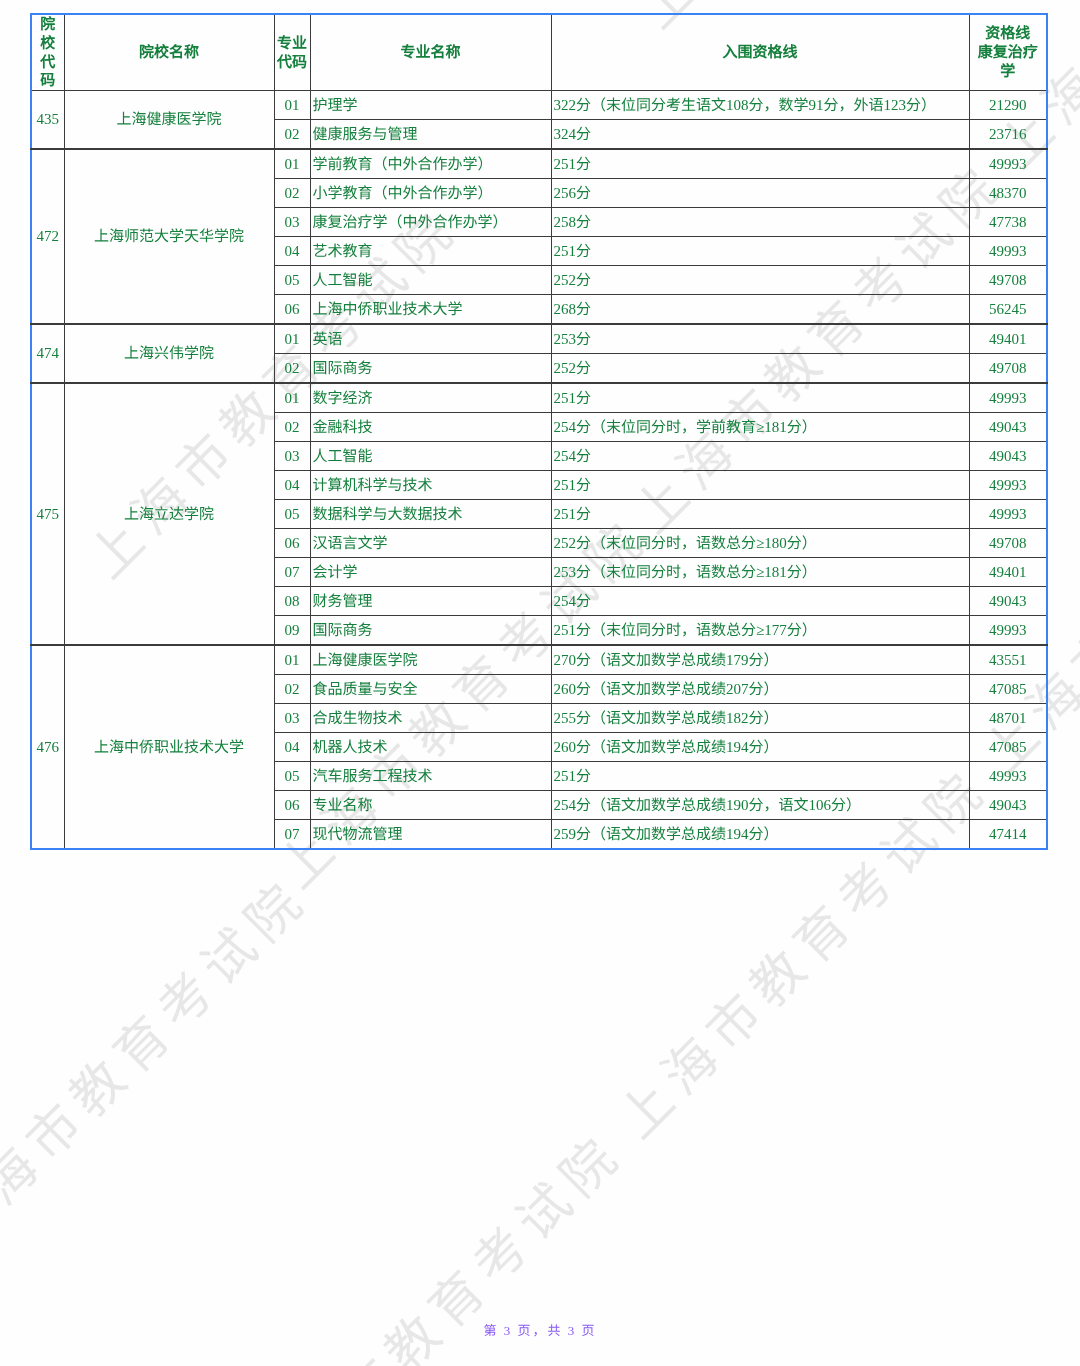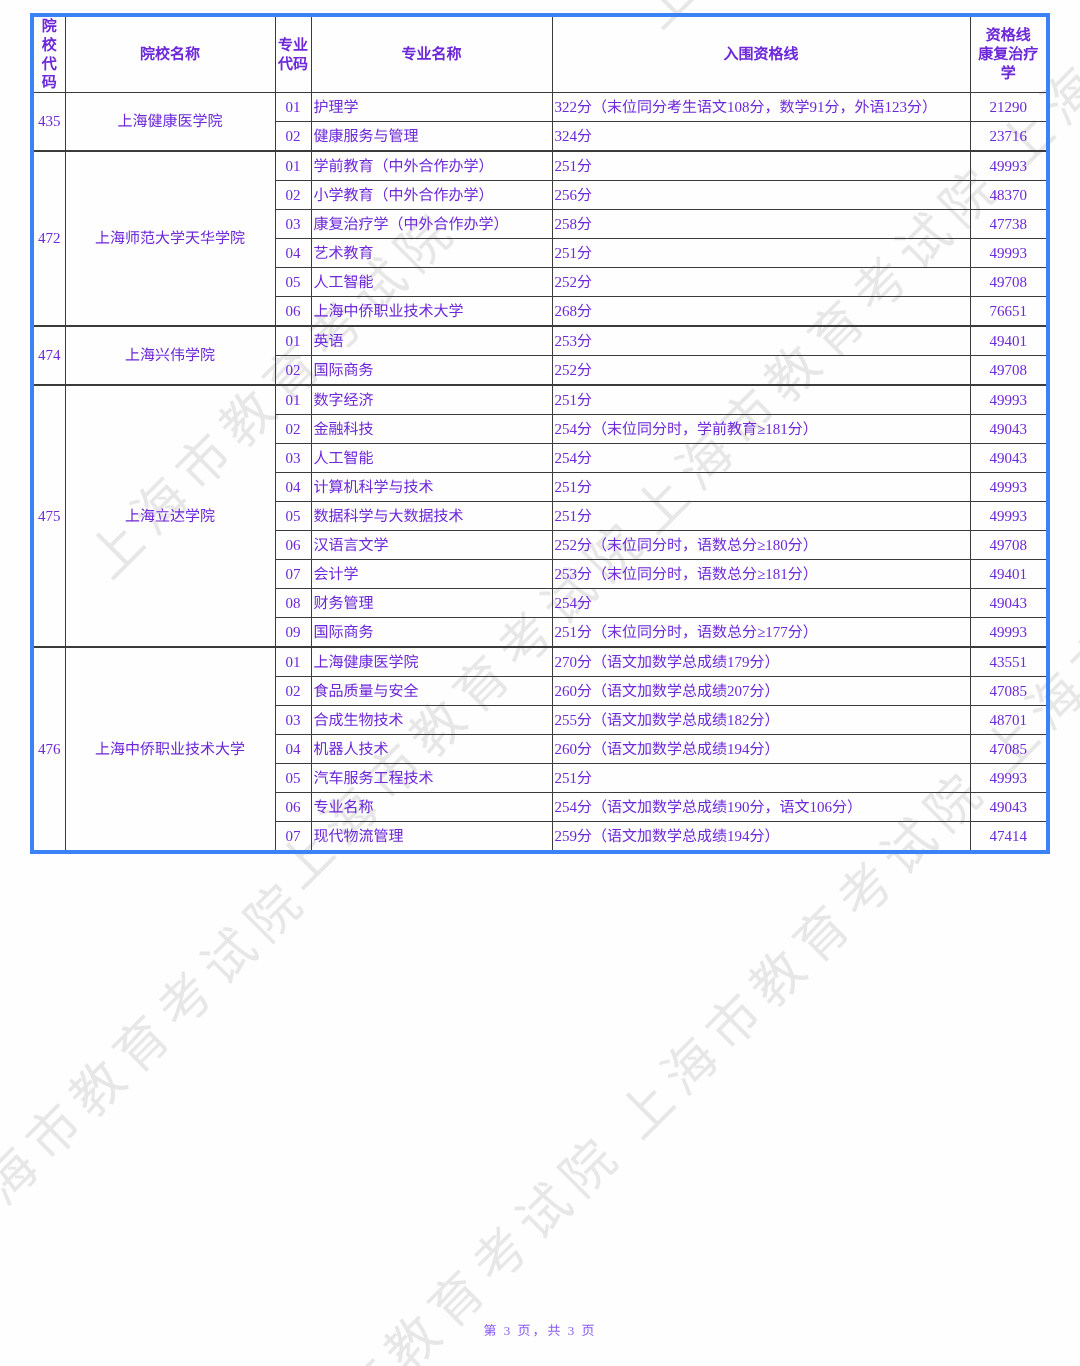--- a/index.html
+++ b/index.html
@@ -41,22 +41,22 @@
   
   table.qual {
     position: absolute;
     left: 30px;
     top: 13px;
     width: 1016px;
     border-collapse: collapse;
     table-layout: fixed;
     z-index: 1;
     font-size: 15px;
-    color: #6d28d9;
-    border: 4px solid #3b82f6;
+    color: #15803d;
+    border: 2px solid #3b82f6;
   }
   table.qual th, table.qual td {
     border: 1px solid #3b3b3b;
     padding: 0 2px;
     background: transparent;
     line-height: 1.25;
     vertical-align: middle;
     overflow: hidden;
   }
   table.qual thead th {
@@ -170,21 +170,21 @@
         <tr>
           <td class="c-center">05</td>
           <td class="c-left">人工智能</td>
           <td class="c-left">252分</td>
           <td class="c-center">49708</td>
         </tr>
         <tr>
           <td class="c-center">06</td>
           <td class="c-left">上海中侨职业技术大学</td>
           <td class="c-left">268分</td>
-          <td class="c-center">76651</td>
+          <td class="c-center">56245</td>
         </tr>
         <tr class="school-start">
           <td class="c-center" rowspan="2">474</td>
           <td class="c-center" rowspan="2">上海兴伟学院</td>
           <td class="c-center">01</td>
           <td class="c-left">英语</td>
           <td class="c-left">253分</td>
           <td class="c-center">49401</td>
         </tr>
         <tr>

